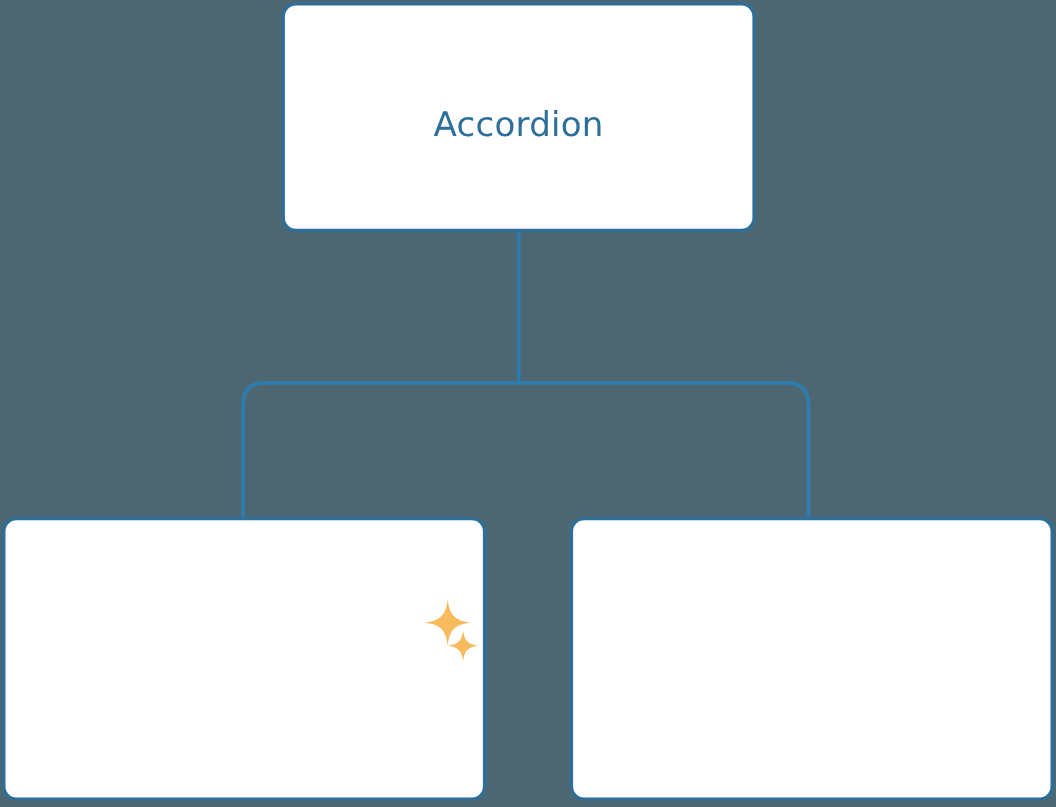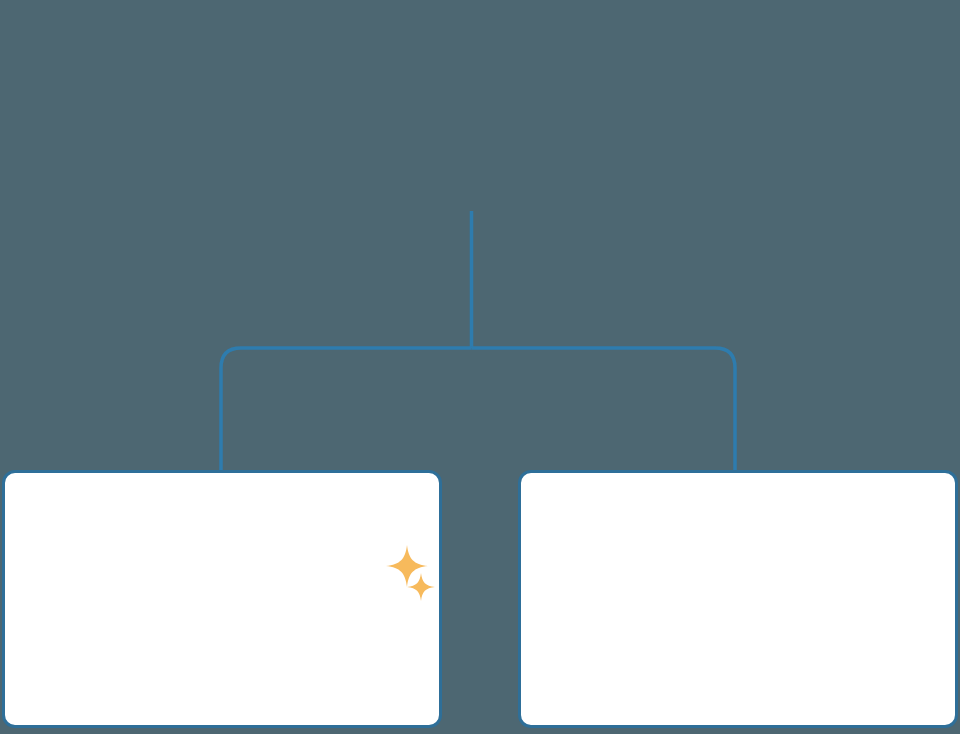--- a/index.html
+++ b/index.html
@@ -167,20 +167,23 @@
 <div id="stage">
 
   <svg id="connectors" viewBox="0 0 960 734" width="960" height="734" fill="none" xmlns="http://www.w3.org/2000/svg" aria-hidden="true">
 
     <path d="M 471.5 211 L 471.5 348" stroke="#2e7cae" stroke-width="3.5" stroke-linecap="butt"></path>
 
     <path d="M 221 470 L 221 368 Q 221 348 241 348 L 471.5 348" stroke="#2e7cae" stroke-width="3.5" stroke-linecap="butt"></path>
     <path d="M 471.5 348 L 715 348 Q 735 348 735 368 L 735 470" stroke="#2e7cae" stroke-width="3.5" stroke-linecap="butt"></path>
   </svg>
 
+  <div class="card" id="root-card">
+    <div class="card-title">Accordion</div>
+  </div>
 
   <div class="card" id="panel-card-left">
     
   </div>
 
   <div class="prop-pill" id="prop-pill-left">
     <div class="prop-key">isActive</div>
     <div class="prop-val">true</div>
   </div>
 

